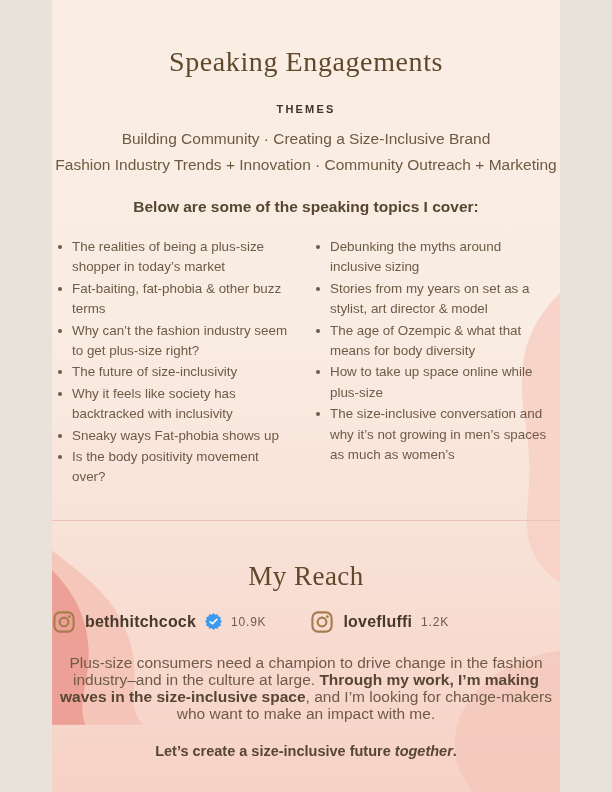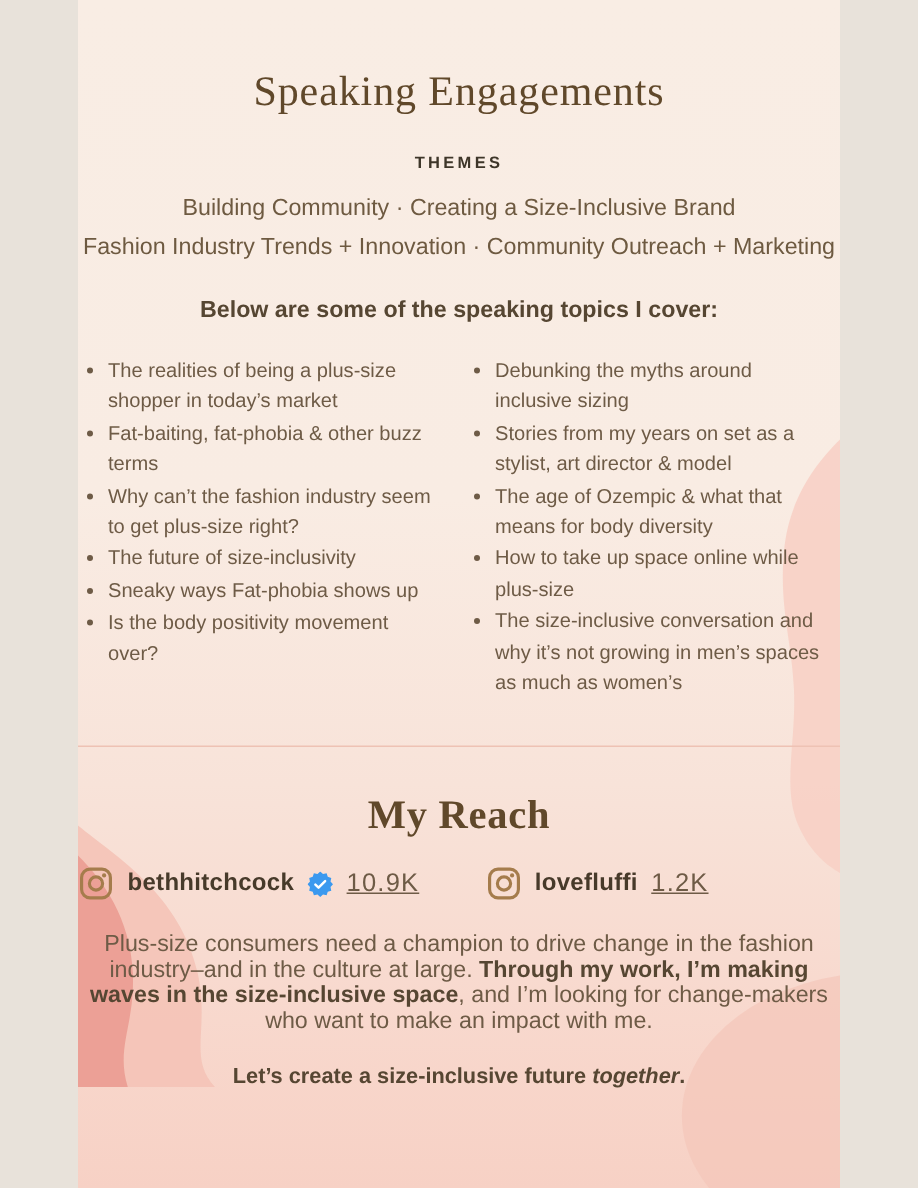--- a/index.html
+++ b/index.html
@@ -72,24 +72,24 @@
     border-radius:50%;
     background:#6e5b46;
   }
   .divider{
     width:534px;
     height:1px;
     margin:31px auto 0;
     background:#eec2b4;
   }
   .reach-title{
-    margin:30px 0 0;
+    margin:40px 0 0;
     text-align:center;
     font-family:"Liberation Serif", serif;
-    font-weight:700;
+    font-weight:400;
     font-size:27px;
     letter-spacing:.5px;
     color:#60482a;
   }
   .reach-row{
     margin-top:18px;
     display:flex;
     justify-content:flex-start;
     align-items:center;
     gap:44px;
@@ -102,24 +102,23 @@
   }
   .ig-icon svg{display:block;}
   .account-handle{
     font-size:16px;
     font-weight:700;
     color:#473a2a;
     letter-spacing:.2px;
   }
   .badge svg{display:block;}
   .account-followers{
-    font-size:17px;
+    font-size:12px;
     color:#6e5b46;
     letter-spacing:.8px;
-    text-decoration:underline;
   }
   .pitch{
     width:508px;
     margin:20px auto 0;
     text-align:center;
     font-size:15.5px;
     line-height:17px;
     color:#6e5b46;
   }
   .pitch .bold{font-weight:700;color:#564632;}
@@ -156,20 +155,21 @@
     </div>
 
     <div class="topics-heading">Below are some of the speaking topics I cover:</div>
 
     <div class="topics-columns">
       <ul class="topics-list">
         <li>The realities of being a plus-size shopper in today’s market</li>
         <li>Fat-baiting, fat-phobia &amp; other buzz terms</li>
         <li>Why can’t the fashion industry seem to  get plus-size right?</li>
         <li>The future of size-inclusivity</li>
+        <li>Why it feels like society has backtracked  with inclusivity</li>
         <li>Sneaky ways Fat-phobia shows up</li>
         <li>Is the body positivity movement over?</li>
       </ul>
       <ul class="topics-list">
         <li>Debunking the myths around inclusive sizing</li>
         <li>Stories from my years on set as a stylist, art director &amp; model</li>
         <li>The age of Ozempic &amp; what that means for body diversity</li>
         <li>How to take up space online while plus-size</li>
         <li>The size-inclusive conversation and why it’s not growing in men’s spaces as much as women’s</li>
       </ul>

